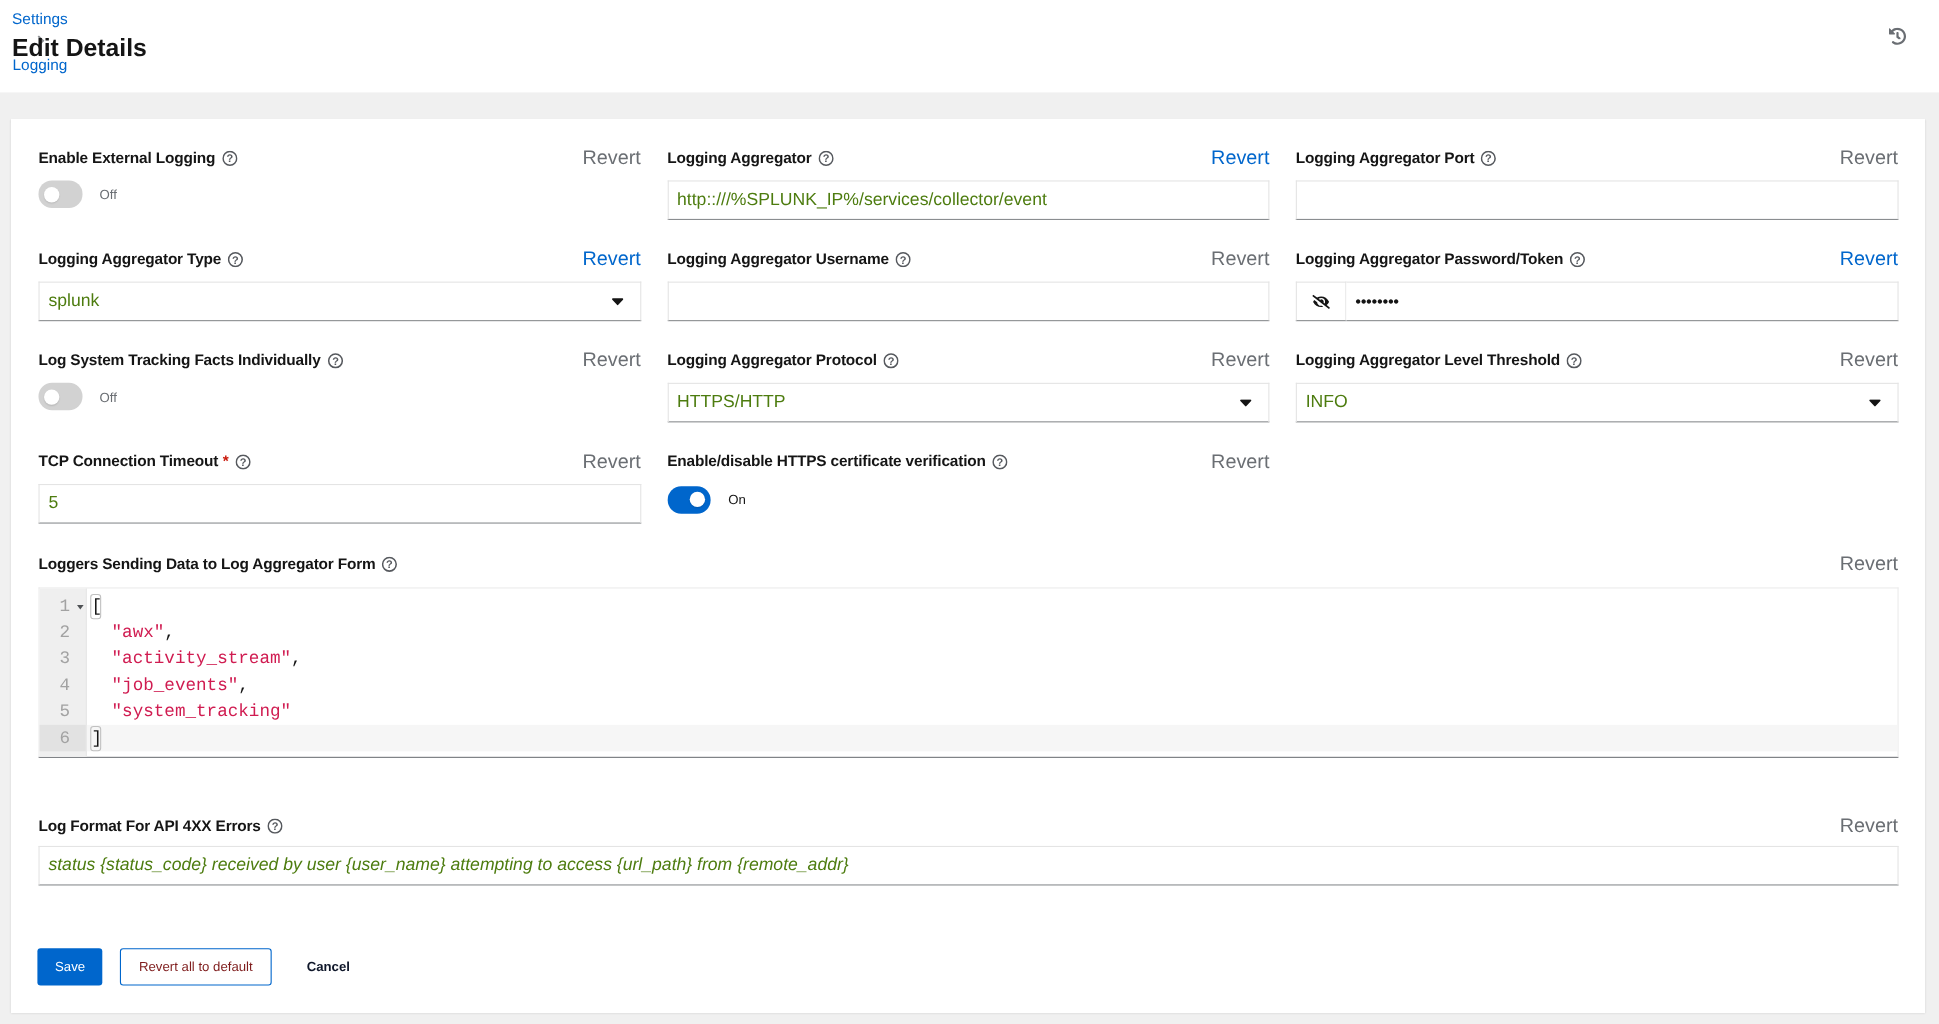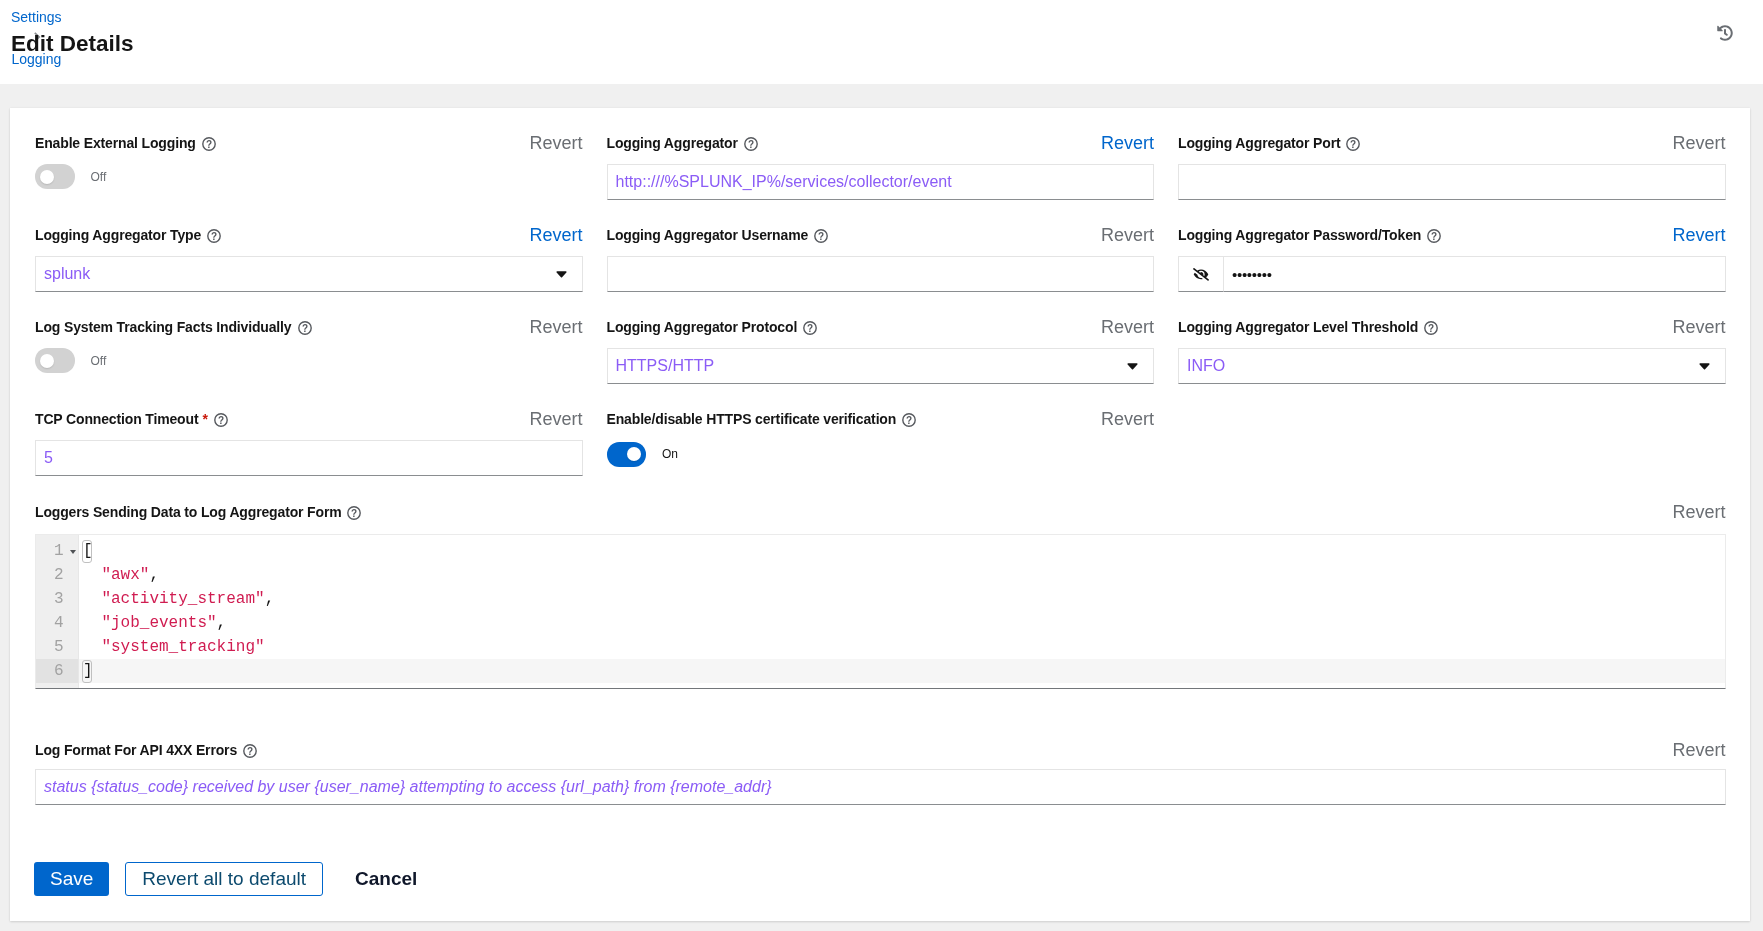--- a/index.html
+++ b/index.html
@@ -18,21 +18,21 @@
 .field { position:absolute; width:547.5px; }
 .c1 { left:35px; } .c2 { left:606.5px; } .c3 { left:1178px; }
 .full { left:35px; width:1690.5px; }
 .lr { display:flex; justify-content:space-between; align-items:flex-start; height:21px; }
 .lbl { display:flex; align-items:center; font-size:14px; font-weight:bold; letter-spacing:-0.15px; line-height:21px; color:#151515; white-space:nowrap; }
 .lbl .q { margin-left:6px; display:block; }
 .req { color:#c9190b; font-weight:bold; margin-left:4px; }
 .rv { font-size:18px; line-height:21px; color:#6a6e73; }
 .rv.on { color:#0066cc; }
 .ctl { margin-top:10px; position:relative; }
-.inp { height:35.5px; width:100%; background:#fff; border:1px solid #e4e4e4; border-bottom:1px solid #8a8d90; font-size:16px; line-height:33.5px; padding:0 8px; color:#8b5cf6; white-space:nowrap; overflow:hidden; }
+.inp { height:35.5px; width:100%; background:#fff; border:1px solid #e4e4e4; border-bottom:1px solid #8a8d90; font-size:16px; line-height:33.5px; padding:0 8px; color:#4d7c0f; white-space:nowrap; overflow:hidden; }
 .sel { position:relative; }
 .sel .car { position:absolute; right:16px; top:14.8px; }
 
 .sw { display:flex; align-items:center; height:25px; margin-top:9.8px; }
 .track { width:39.5px; height:24.5px; border-radius:12.25px; background:#d2d2d2; position:relative; }
 .track .knob { position:absolute; top:5.25px; left:5px; width:14px; height:14px; border-radius:50%; background:#fff; box-shadow:0 1px 1.5px rgba(0,0,0,0.12); }
 .track.on { background:#0066cc; }
 .track.on .knob { left:auto; right:5px; }
 .swlbl { margin-left:16px; font-size:12px; color:#6a6e73; }
 .swlbl.on { color:#151515; }
@@ -47,23 +47,23 @@
 .gut .gl { height:24px; line-height:24px; font-family:"Liberation Mono", monospace; font-size:16px; color:#a2a2a2; text-align:right; padding-right:14px; }
 .gut .gl.act { background:#e2e2e2; }
 .code { flex:1; padding:4px 0 4.5px 3.6px; font-family:"Liberation Mono", monospace; font-size:16px; position:relative; }
 .cl { height:24px; line-height:24px; white-space:pre; color:#151515; }
 .cl.act { background:#f6f6f6; margin-left:-3.6px; padding-left:3.6px; }
 .str { color:#d01c51; }
 .bx { display:inline-block; box-sizing:border-box; width:9.8px; height:23px; line-height:21.5px; margin:0 -0.1px; border:1px solid #c0c0c0; border-radius:3px; text-align:center; vertical-align:top; margin-top:0.5px; }
 .fold { position:absolute; left:33.6px; top:14.5px; width:0; height:0; border-left:3.2px solid transparent; border-right:3.2px solid transparent; border-top:4.6px solid #4f5255; }
 
 .btns { position:absolute; left:34px; top:861.8px; display:flex; align-items:center; gap:16px; }
-.btn { height:34.7px; border-radius:3px; font-size:19px; padding:0 16px; display:flex; align-items:center; }
+.btn { height:34.7px; border-radius:3px; font-size:12px; padding:0 16px; display:flex; align-items:center; }
 .btn.primary { background:#0066cc; color:#fff; }
-.btn.secondary { background:#fff; color:#0c4a6e; border:1px solid #0066cc; }
+.btn.secondary { background:#fff; color:#7f1d1d; border:1px solid #0066cc; }
 .btn.link { color:#0f172a;font-weight:bold; }
 </style>
 </head>
 <body>
 <div class="graybg"></div>
 
 <div class="crumbs">
   <a href="#">Settings</a>
   <span class="crumb-sep"><svg width="8" height="12" viewBox="0 0 8 12">
         <polyline points="1.8,1.8 6.2,6 1.8,10.2" fill="none" stroke="#8a8d90" stroke-width="1.7"></polyline>

